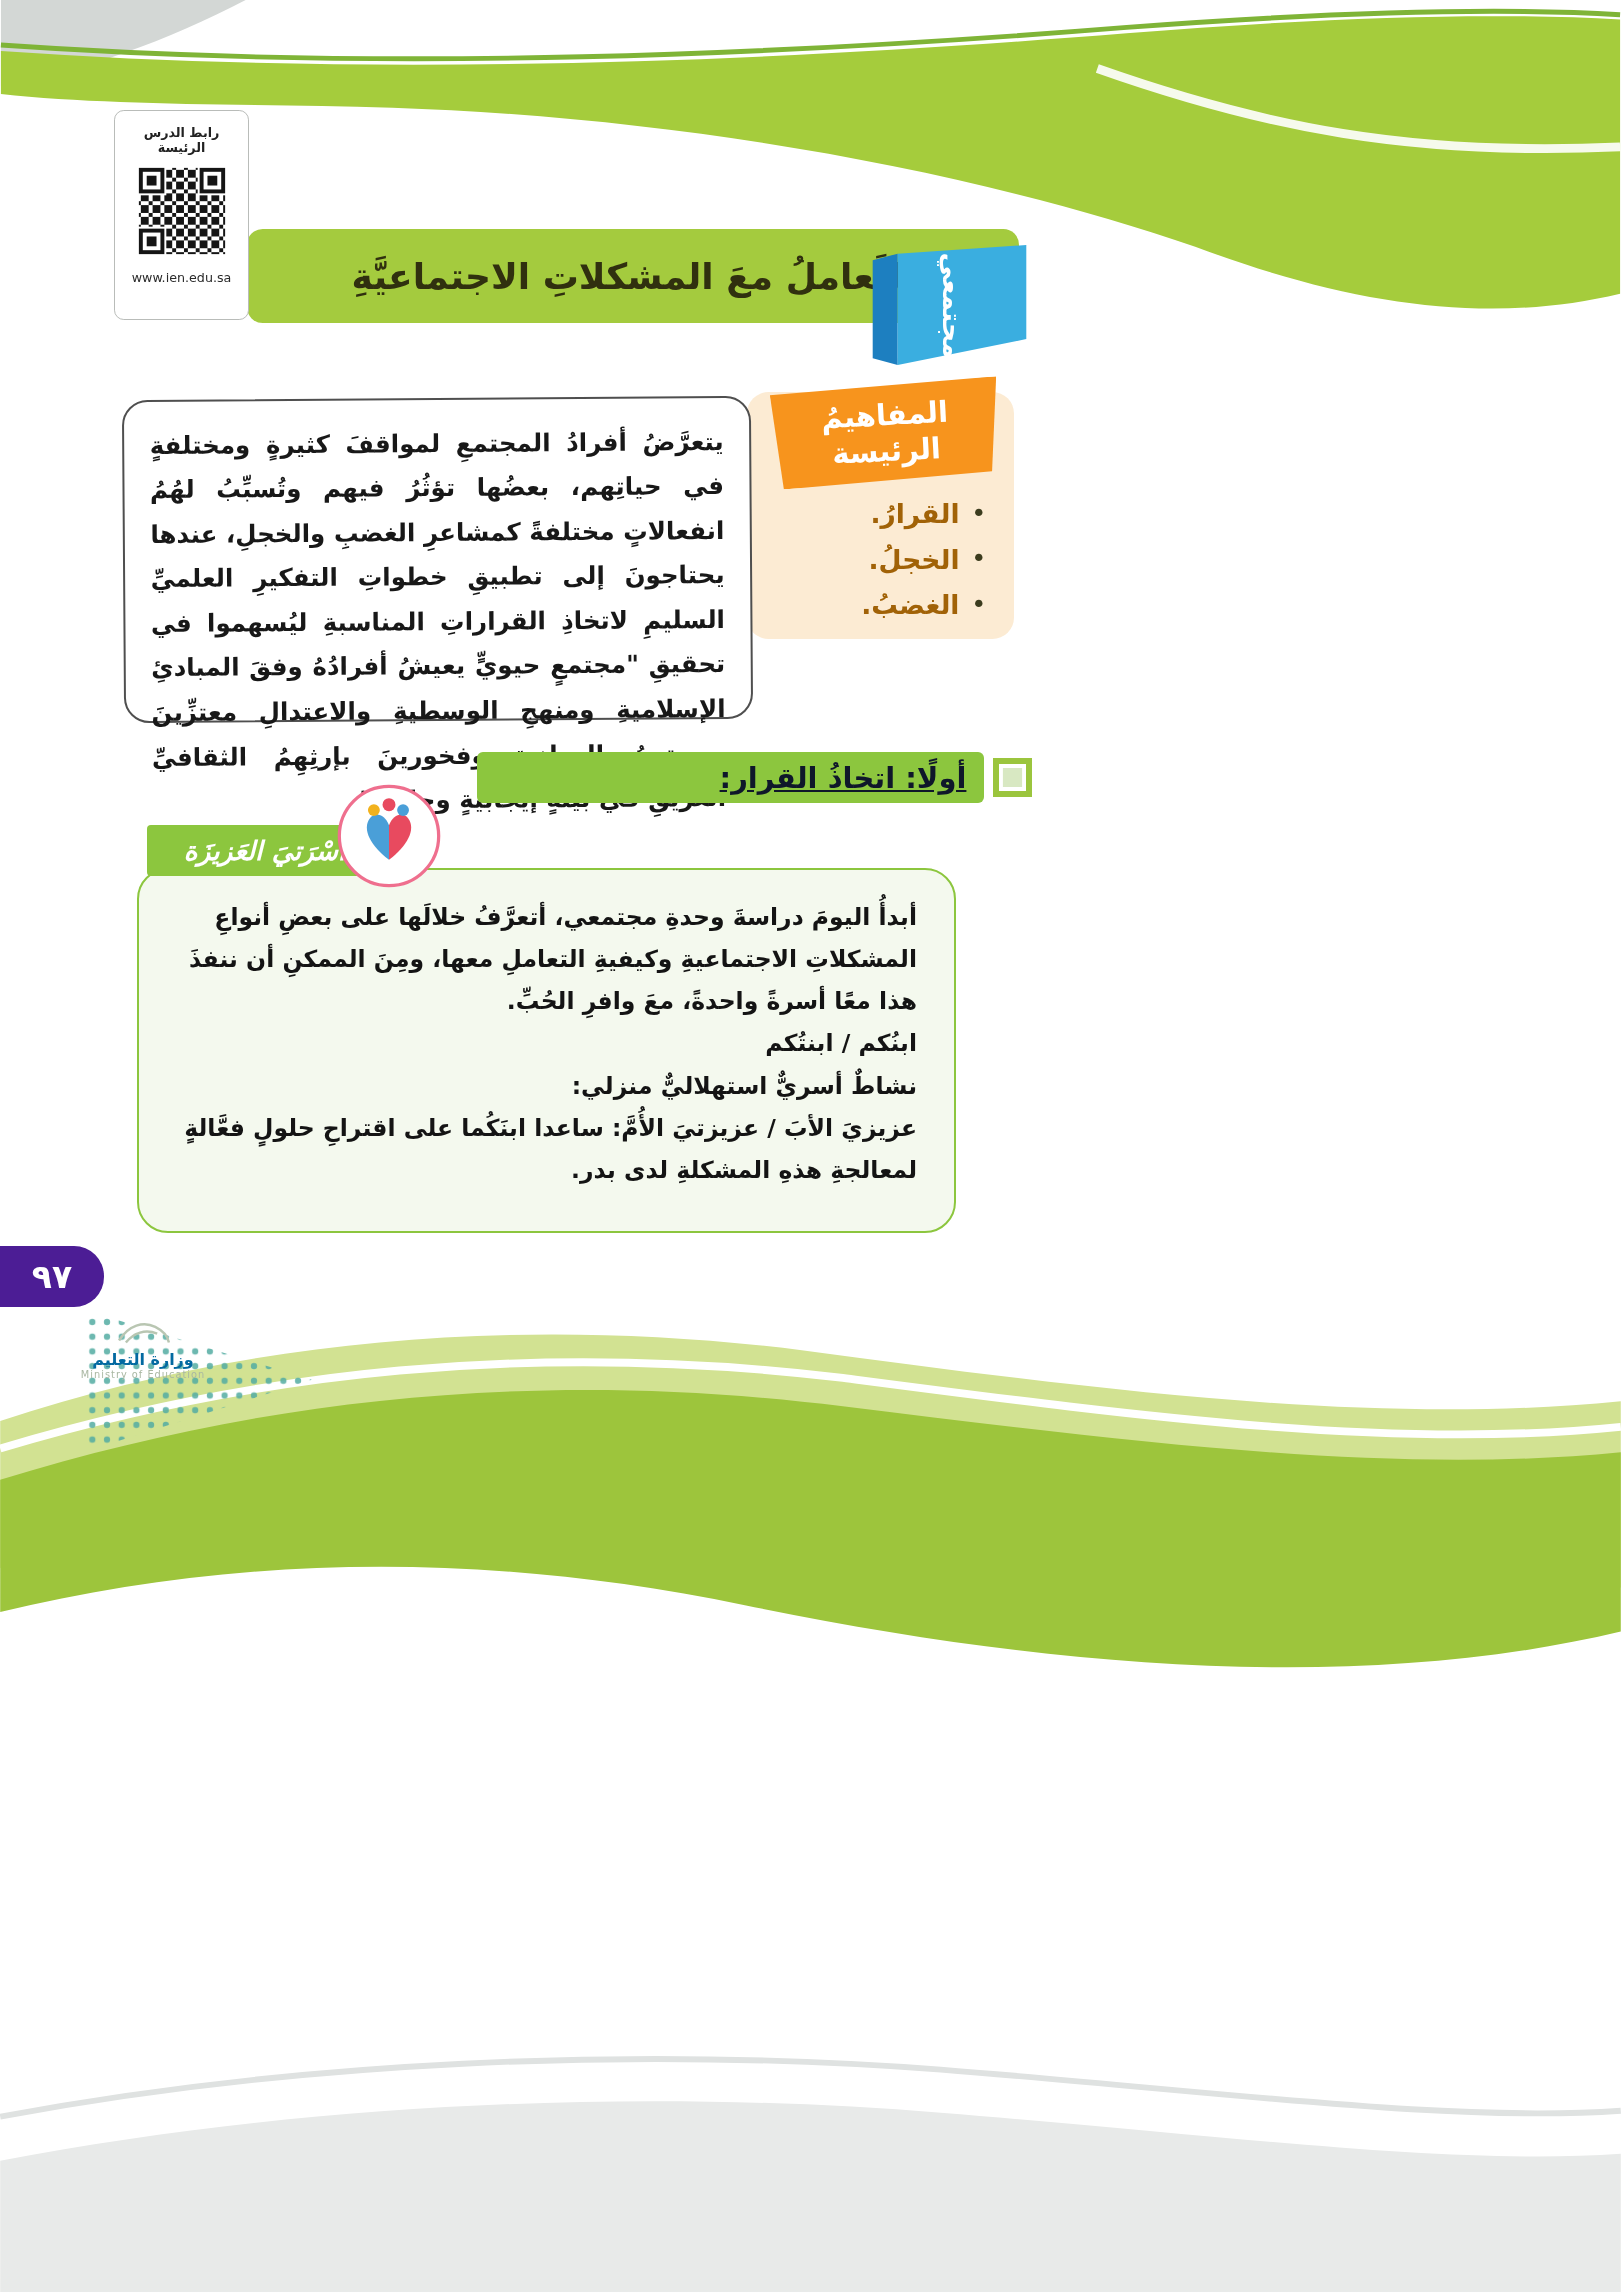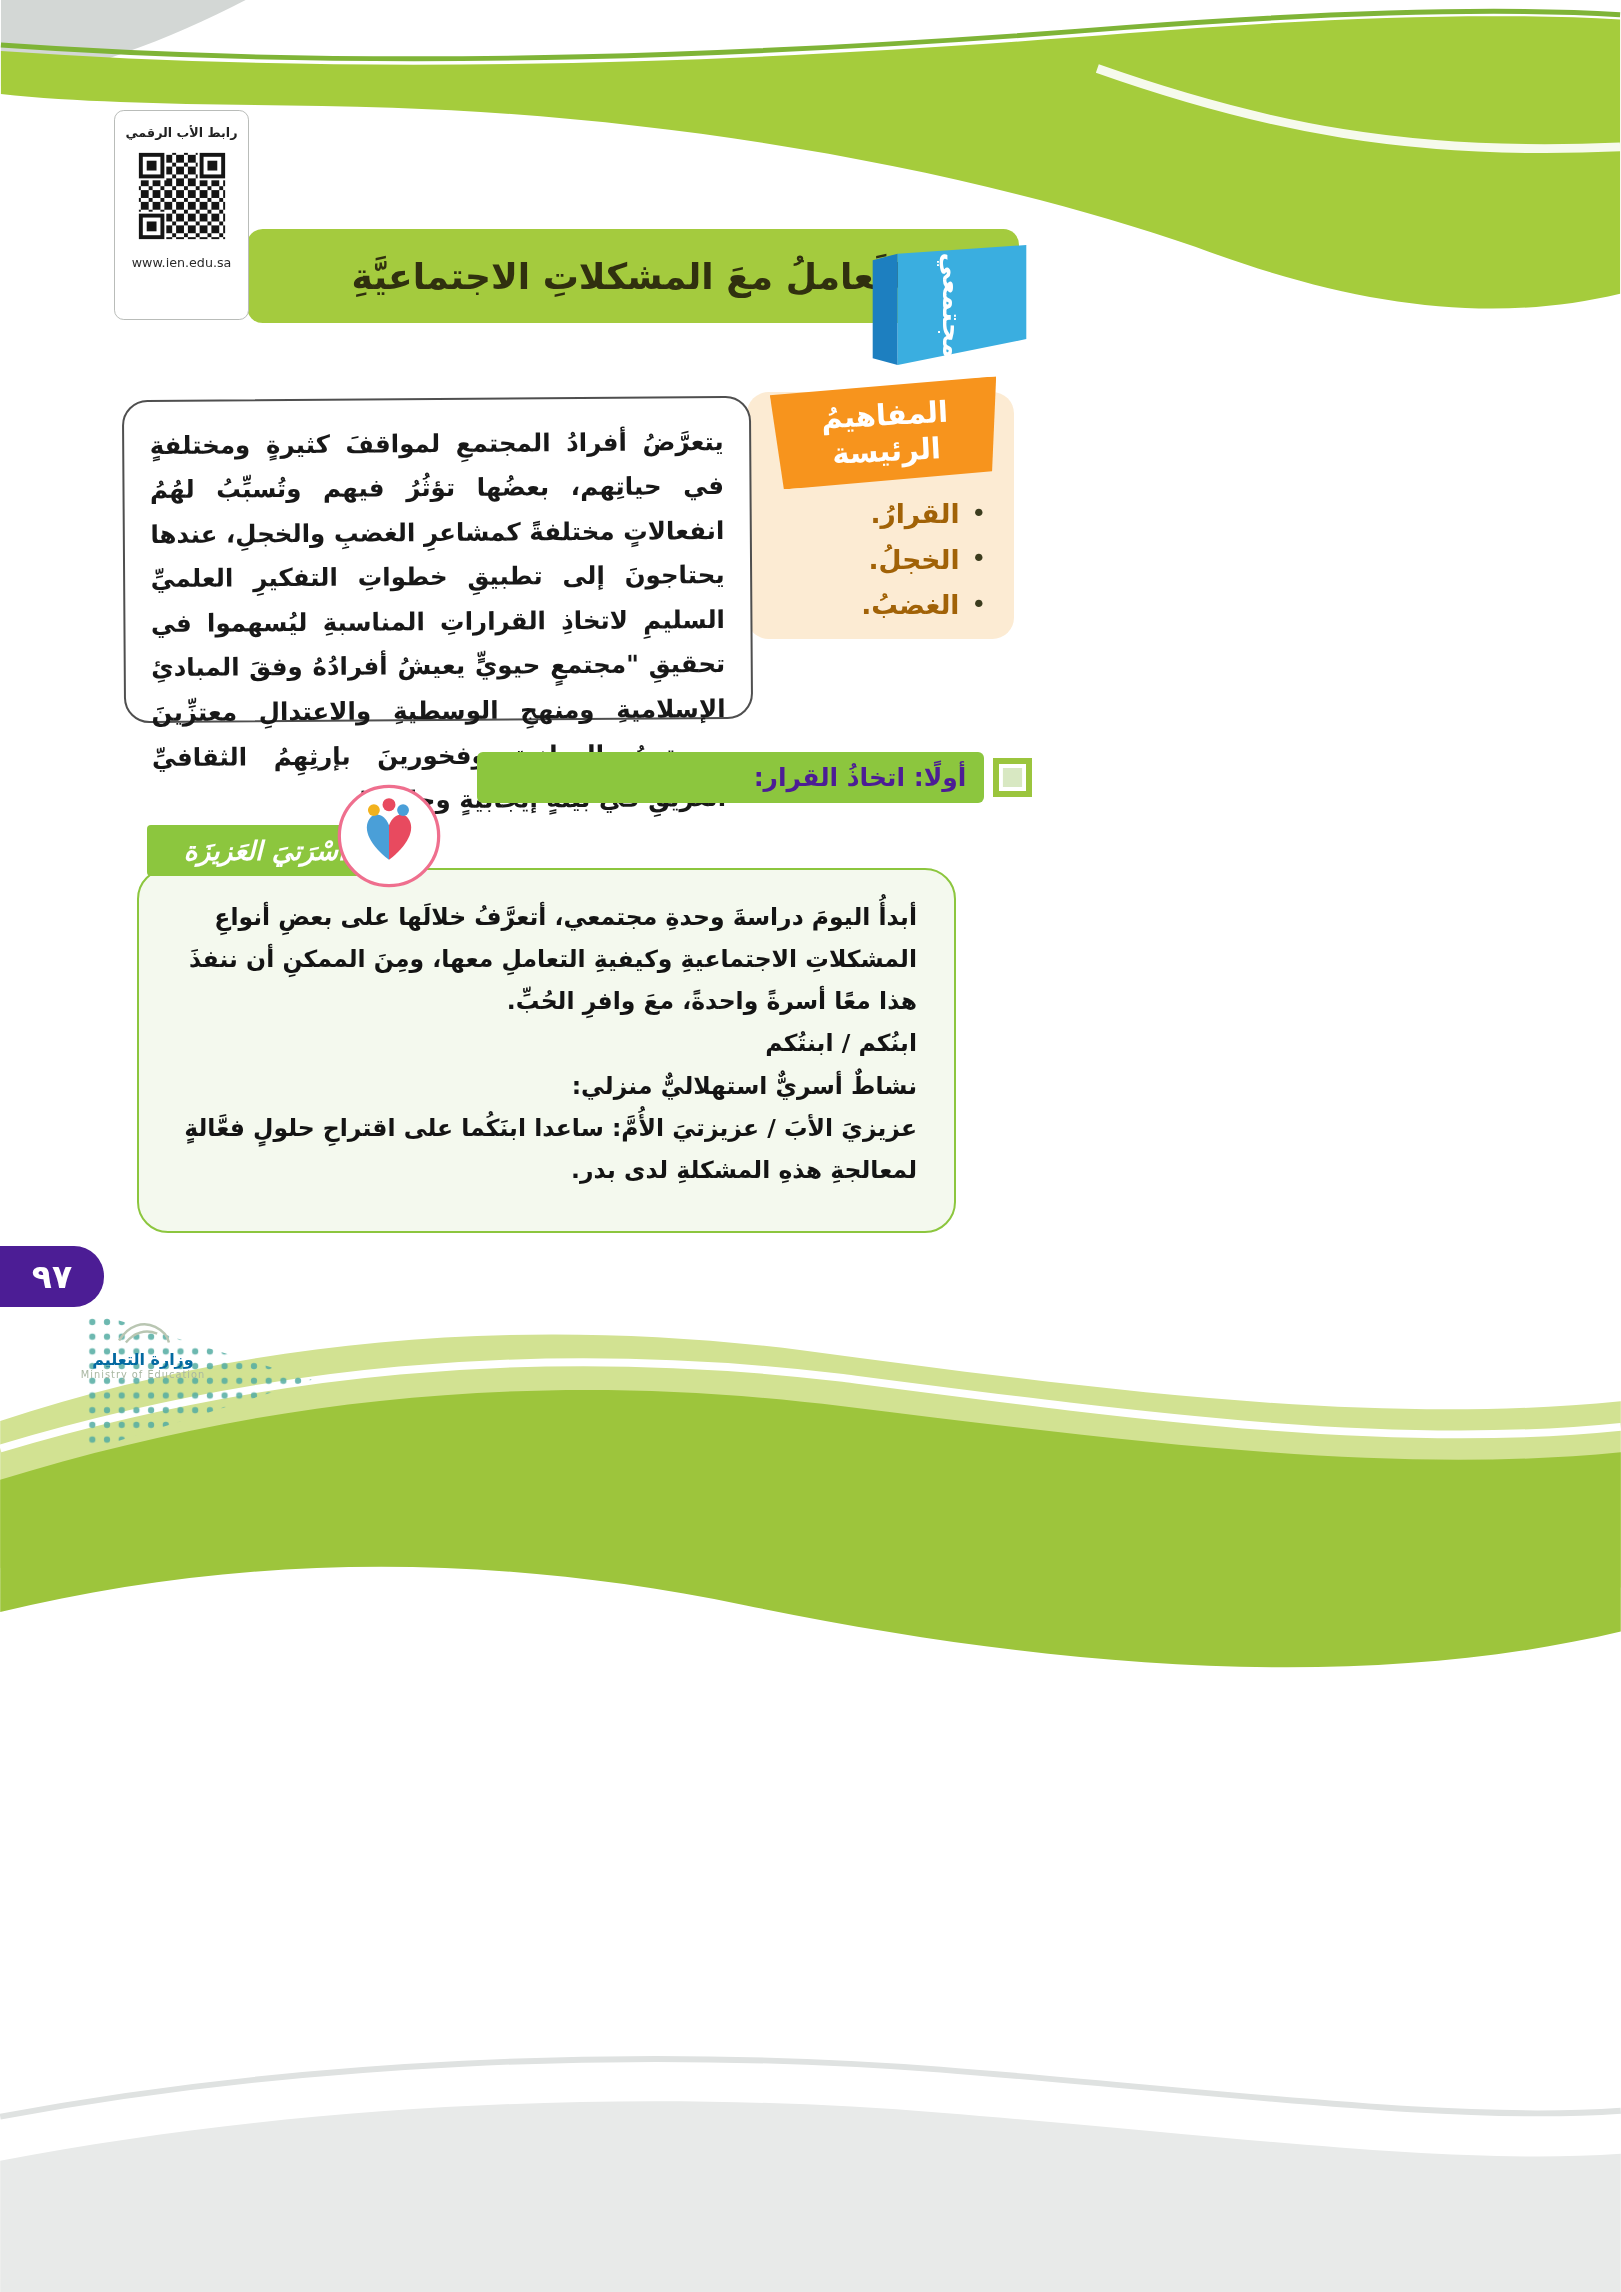--- a/index.html
+++ b/index.html
@@ -49,21 +49,21 @@
   
   .intro-box{left:123px;top:398px;width:629px;height:323px;border:2px solid #4f4f4f;border-radius:25.5px;
              padding:21.6px 25.5px;box-sizing:border-box;transform:rotate(-0.4deg);z-index:2;background:#fff;}
   .intro-box p{margin:0;font-size:24.5px;font-weight:bold;color:#181818;line-height:1.82;
                text-align:justify;}
 
   
   .section-bar{left:477px;top:752px;width:507px;height:51px;background:#8cc63e;border-radius:5.9px;
                display:flex;align-items:center;justify-content:flex-start;padding-right:17.6px;
                box-sizing:border-box;z-index:2;}
-  .section-bar span{color:#4c1d95;font-size:25px;font-weight:bold;}
+  .section-bar span{color:#0f172a;font-size:29px;font-weight:bold;text-decoration:underline;}
   .section-square{left:993px;top:758px;width:39px;height:39px;background:#d8e8c2;
                   border:6.9px solid #9bc53d;box-shadow:inset 0 0 0 3.9px #fff;box-sizing:border-box;z-index:2;}
 
   
   .family-label{left:147px;top:825px;width:235px;height:51px;background:#8cc63e;border-radius:3.9px;
                 display:flex;align-items:center;justify-content:center;z-index:3;}
   .family-label span{color:#fff;font-size:26.5px;font-weight:bold;font-style:italic;}
   .family-icon{left:335px;top:782px;width:108px;height:108px;z-index:4;}
   .family-box{left:137px;top:868px;width:819px;height:365px;background:#f4f9ee;border:2.9px solid #8cc63e;
               border-radius:31px;padding:25.5px 37px 9.8px 27.4px;box-sizing:border-box;z-index:2;overflow:hidden;}
@@ -86,21 +86,21 @@
 <div class="page">
 
   <svg class="abs top-deco" viewBox="0 0 1654 380" aria-hidden="true">
     <path d="M0,0 L250,0 C170,42 85,72 0,88 Z" fill="#d3d7d5"></path>
     <path d="M0,52 C400,80 800,62 1150,34 C1350,18 1520,12 1654,20 L1654,300 C1520,332 1380,312 1220,252 C1000,176 700,120 400,110 C250,106 110,108 0,96 Z" fill="#a5cc3c"></path>
     <path d="M0,46 C400,74 800,56 1150,28 C1350,13 1520,7 1654,15" fill="none" stroke="#7fb437" stroke-width="5"></path>
     <path d="M1120,70 C1290,130 1440,160 1654,150" fill="none" stroke="#ffffff" stroke-width="9" opacity="0.9"></path>
   </svg>
 
   <div class="abs qr-box">
-    <div class="qr-caption">رابط الأب الرقمي</div>
+    <div class="qr-caption">رابط الدرس الرئيسة</div>
     <svg class="qr-svg" viewBox="0 0 100 100" aria-hidden="true">
       <defs>
         <pattern id="qrp" width="12" height="12" patternUnits="userSpaceOnUse">
           <rect x="0" y="0" width="4" height="4" fill="#151515"></rect>
           <rect x="8" y="0" width="4" height="4" fill="#151515"></rect>
           <rect x="4" y="4" width="4" height="4" fill="#151515"></rect>
           <rect x="0" y="8" width="4" height="4" fill="#151515"></rect>
           <rect x="8" y="8" width="4" height="4" fill="#151515"></rect>
         </pattern>
       </defs>

